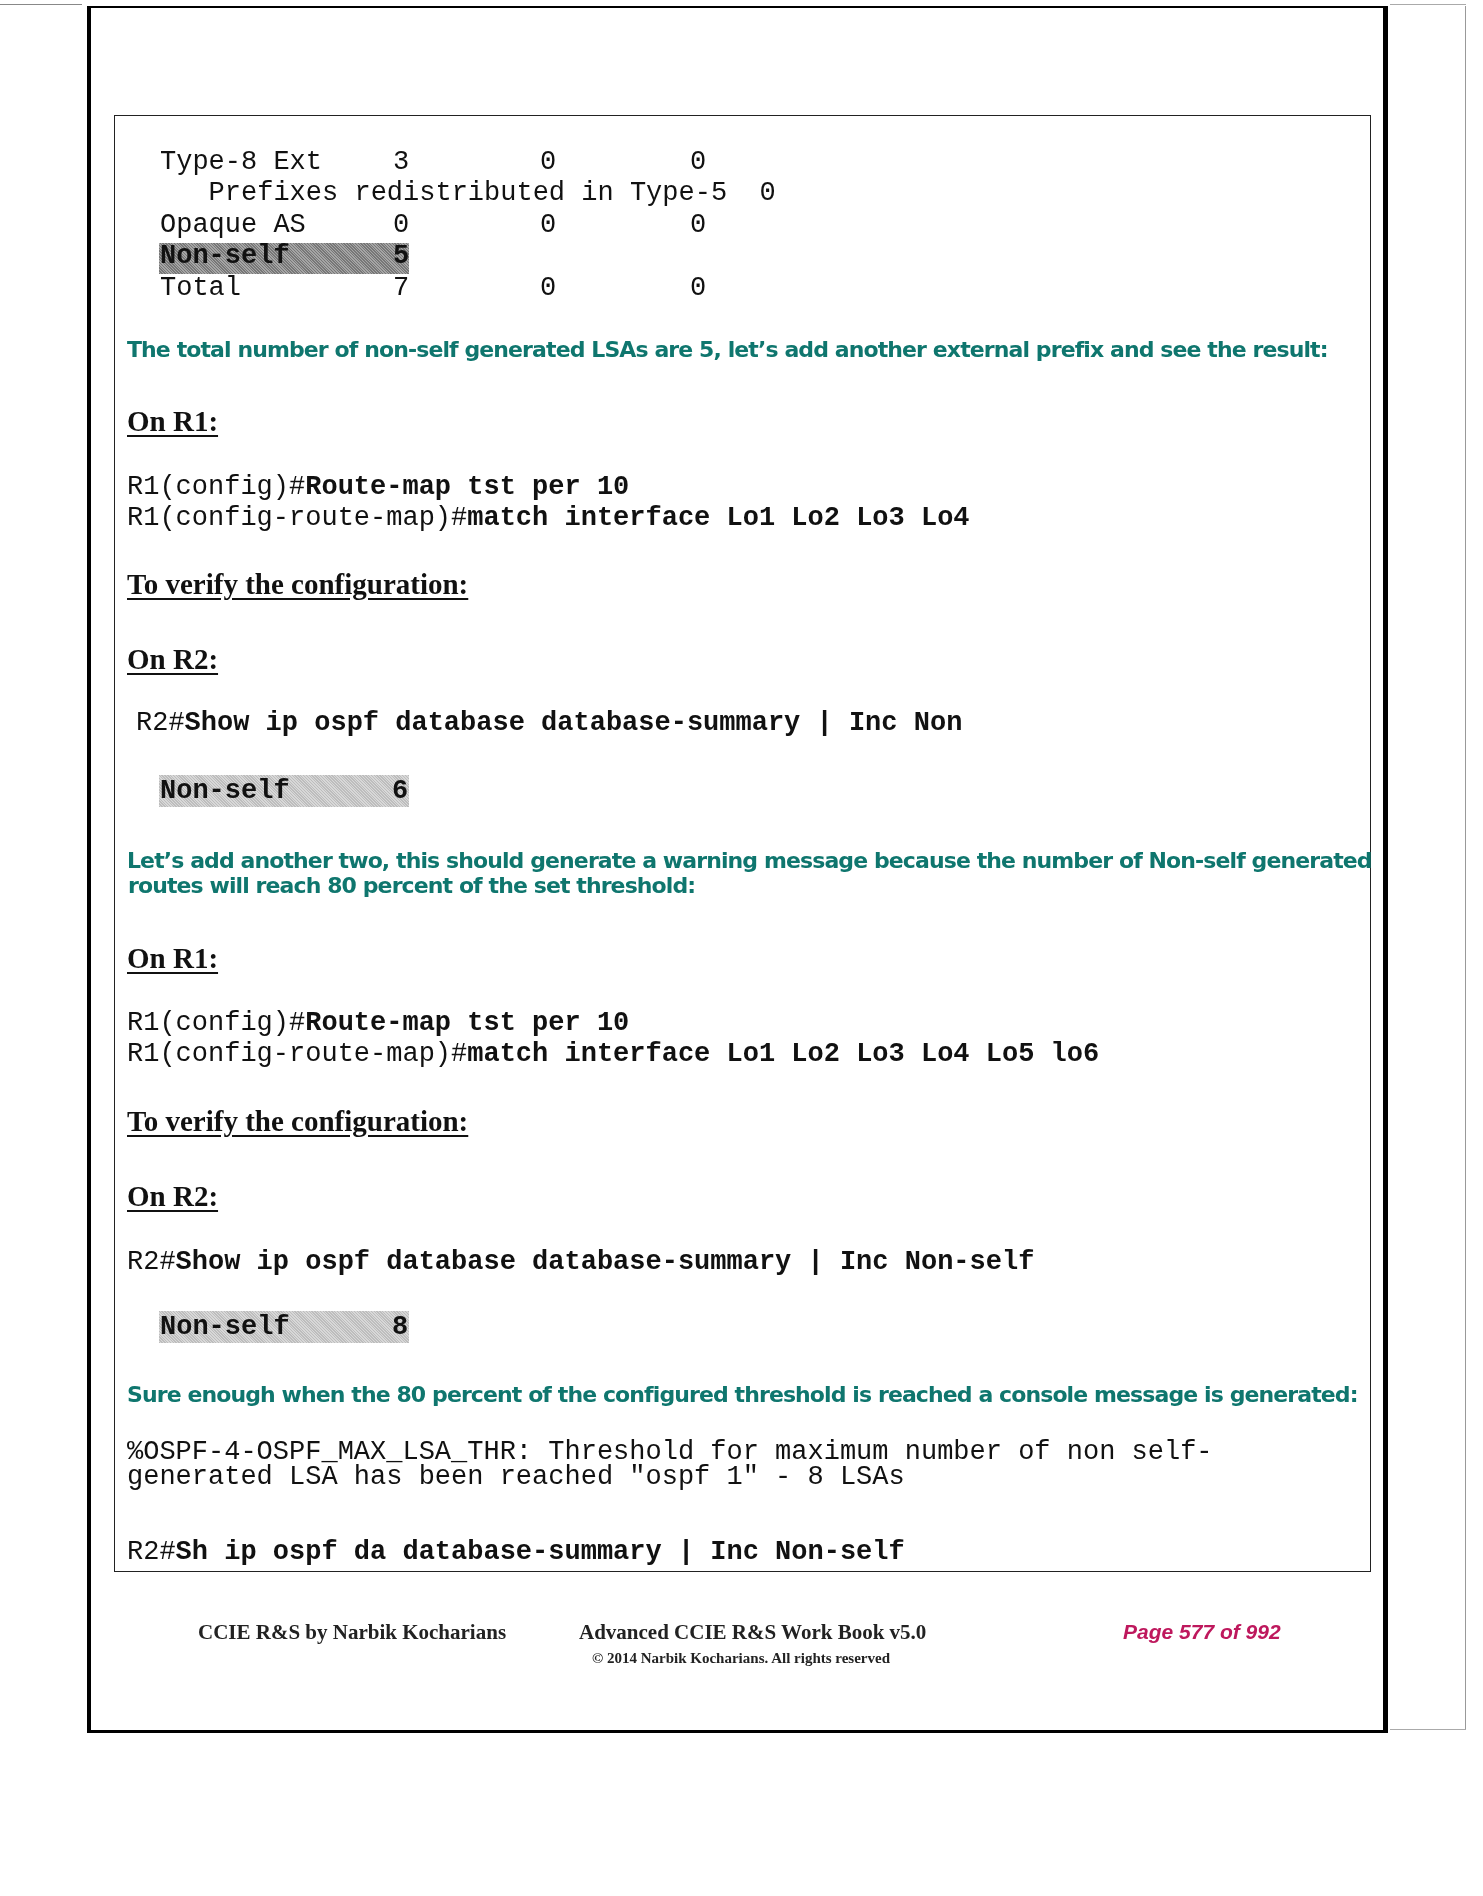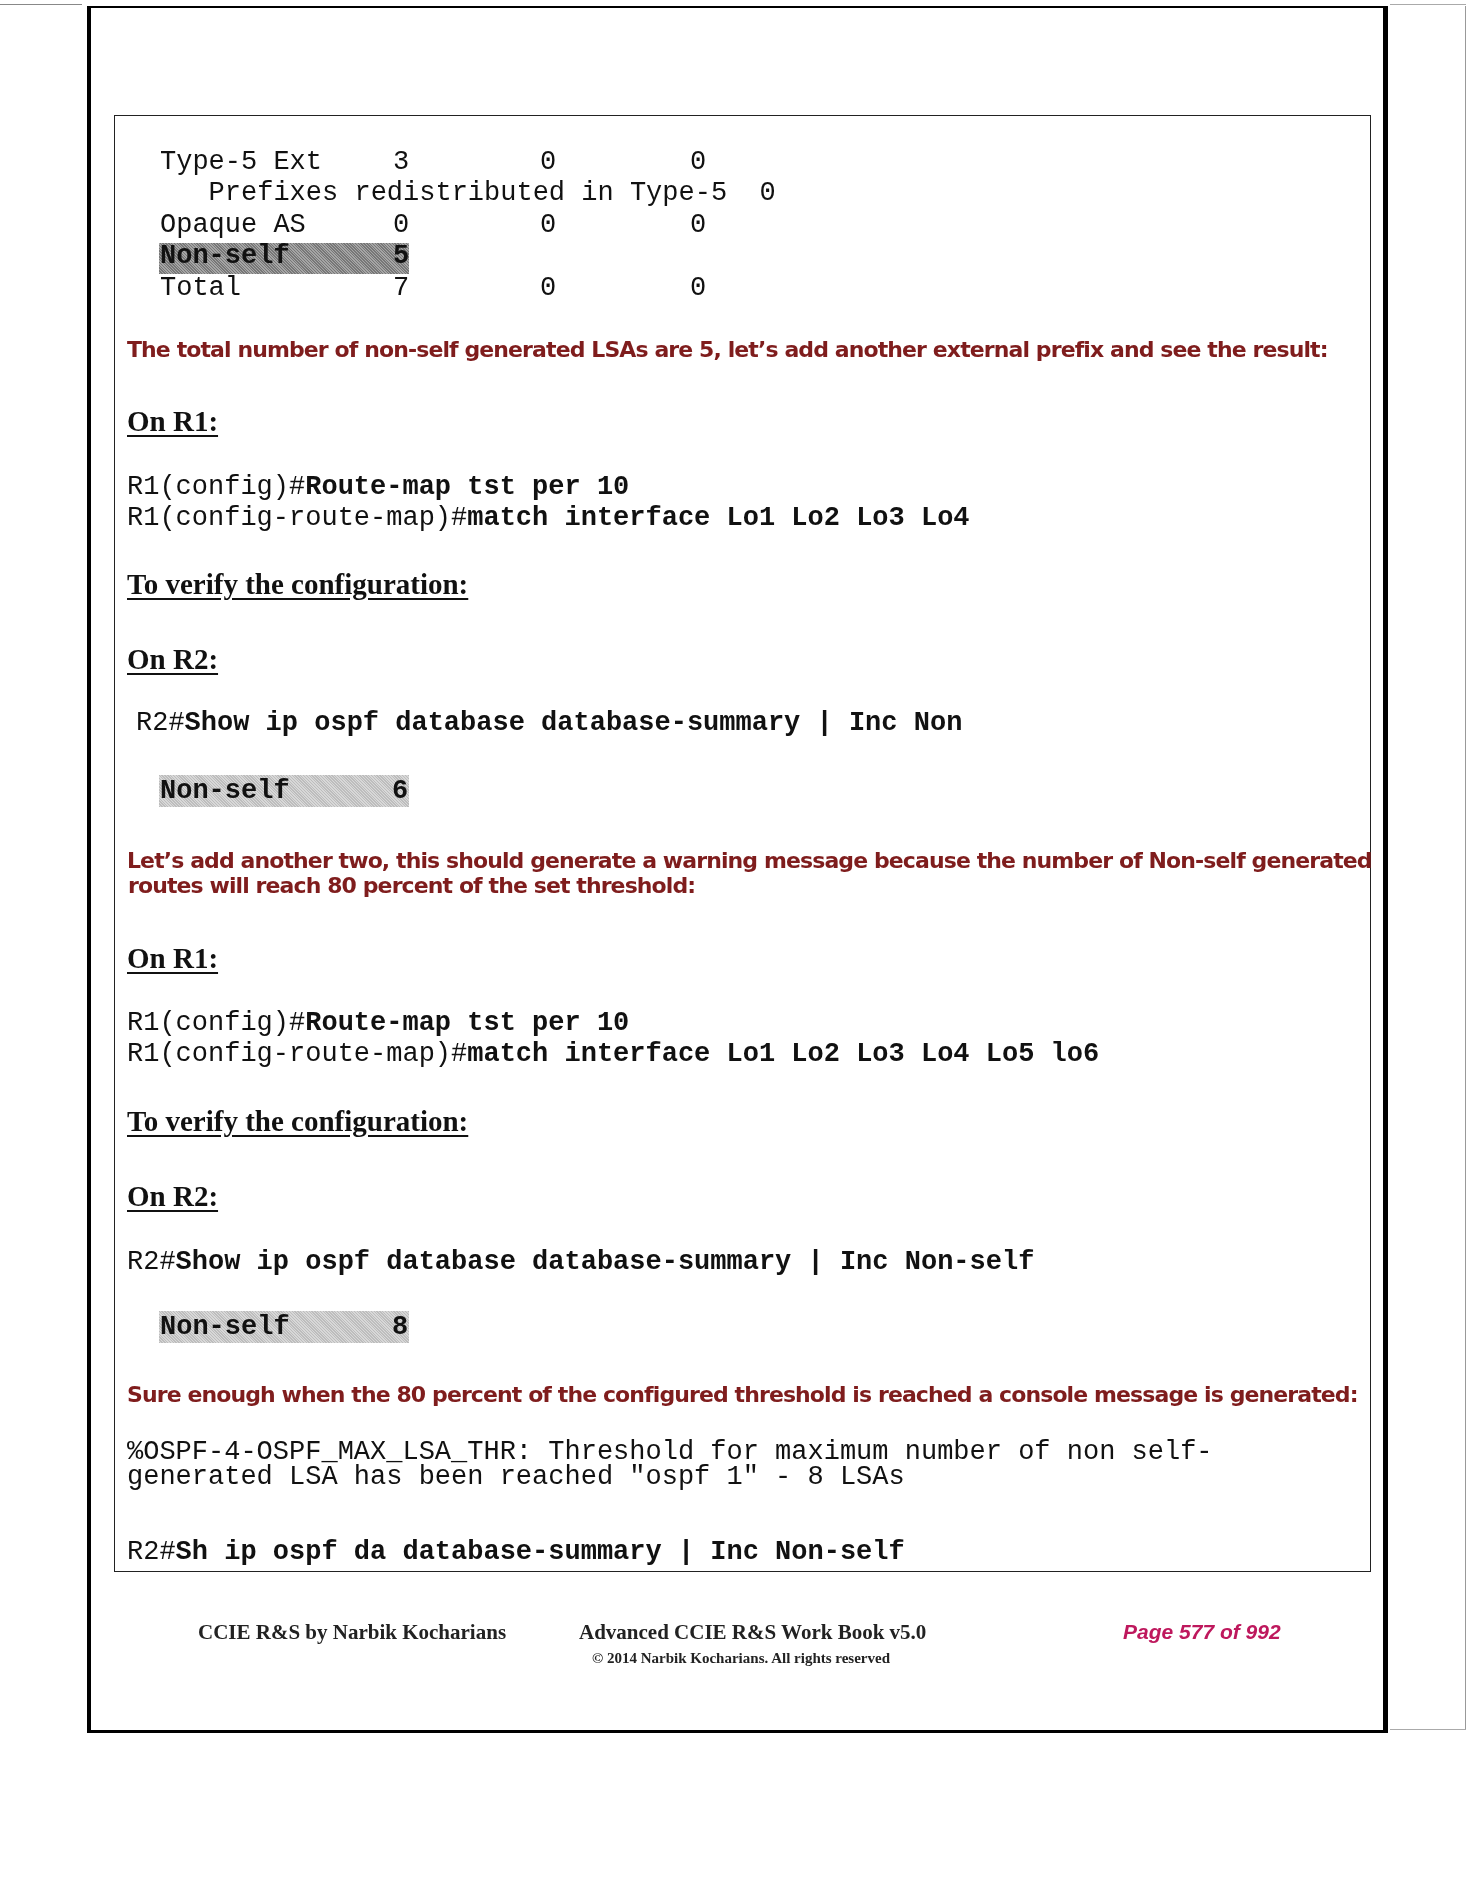--- a/index.html
+++ b/index.html
@@ -7,21 +7,21 @@
   .abs { position: absolute; white-space: pre; }
   .scan-top-left { position: absolute; left: 0; top: 4px; width: 82px; height: 1px; background: #888; }
   .scan-right-line { position: absolute; left: 1465px; top: 6px; width: 1px; height: 1724px; background: #999; }
   .scan-right-top { position: absolute; left: 1390px; top: 4px; width: 76px; height: 1px; background: #aaa; }
   .scan-right-bottom { position: absolute; left: 1390px; top: 1729px; width: 76px; height: 1px; background: #aaa; }
   .outer-box { position: absolute; left: 87px; top: 6px; width: 1292px; height: 1722px;
     border-left: 4px solid #000; border-right: 5px solid #000; border-top: 2px solid #000; border-bottom: 3px solid #000; }
   .inner-box { position: absolute; left: 114px; top: 115px; width: 1255px; height: 1455px; border: 1.5px solid #222; }
   .mono { font-family: "Liberation Mono", "DejaVu Sans Mono", monospace; font-size: 27px; letter-spacing: 0px; }
   .mono b { font-weight: bold; }
-  .sans { font-family: "DejaVu Sans", "Liberation Sans", sans-serif; font-size: 22px; font-weight: bold; letter-spacing: -0.9px; color: #7f1d1d; }
+  .sans { font-family: "DejaVu Sans", "Liberation Sans", sans-serif; font-size: 22px; font-weight: bold; letter-spacing: -0.9px; color: #0f766e; }
   .heading { font-family: "Liberation Serif", "DejaVu Serif", serif; font-size: 29px; font-weight: bold; text-decoration: underline; text-underline-offset: 4px; }
   .hl-dark { background: #8a8a8a; background-image: repeating-linear-gradient(45deg, #777 0 1px, #a5a5a5 1px 2px); }
   .hl-light { background: #c9c9c9; background-image: repeating-linear-gradient(45deg, #bdbdbd 0 1px, #d8d8d8 1px 2px); }
   .hl { position: absolute; }
   .footer-text { font-family: "Liberation Serif", "DejaVu Serif", serif; font-weight: bold; font-size: 21px; color: #222; }
   .footer-small { font-family: "Liberation Serif", "DejaVu Serif", serif; font-weight: bold; font-size: 15px; color: #222; }
   .footer-page { font-family: Liberation Sans, sans-serif; font-weight: bold; font-style: italic; font-size: 21px; color: #be185d; }
 </style>
 </head>
 <body>
@@ -30,21 +30,21 @@
 <div class="scan-right-top"></div>
 <div class="scan-right-line"></div>
 <div class="scan-right-bottom"></div>
 
 <div class="outer-box"></div>
 <div class="inner-box"></div>
 
 <div>
   <div class="hl hl-dark" style="left:159px; top:243px; width:250px; height:31px;"></div>
 
-  <span class="abs mono" style="left:160px; top:147px;">Type-5 Ext</span>
+  <span class="abs mono" style="left:160px; top:147px;">Type-8 Ext</span>
   <span class="abs mono" style="left:393px; top:147px;">3</span>
   <span class="abs mono" style="left:540px; top:147px;">0</span>
   <span class="abs mono" style="left:690px; top:147px;">0</span>
 
   <span class="abs mono" style="left:160px; top:178px;text-align:right;">   Prefixes redistributed in Type-5  0</span>
 
   <span class="abs mono" style="left:160px; top:210px;">Opaque AS</span>
   <span class="abs mono" style="left:393px; top:210px;">0</span>
   <span class="abs mono" style="left:540px; top:210px;">0</span>
   <span class="abs mono" style="left:690px; top:210px;">0</span>

